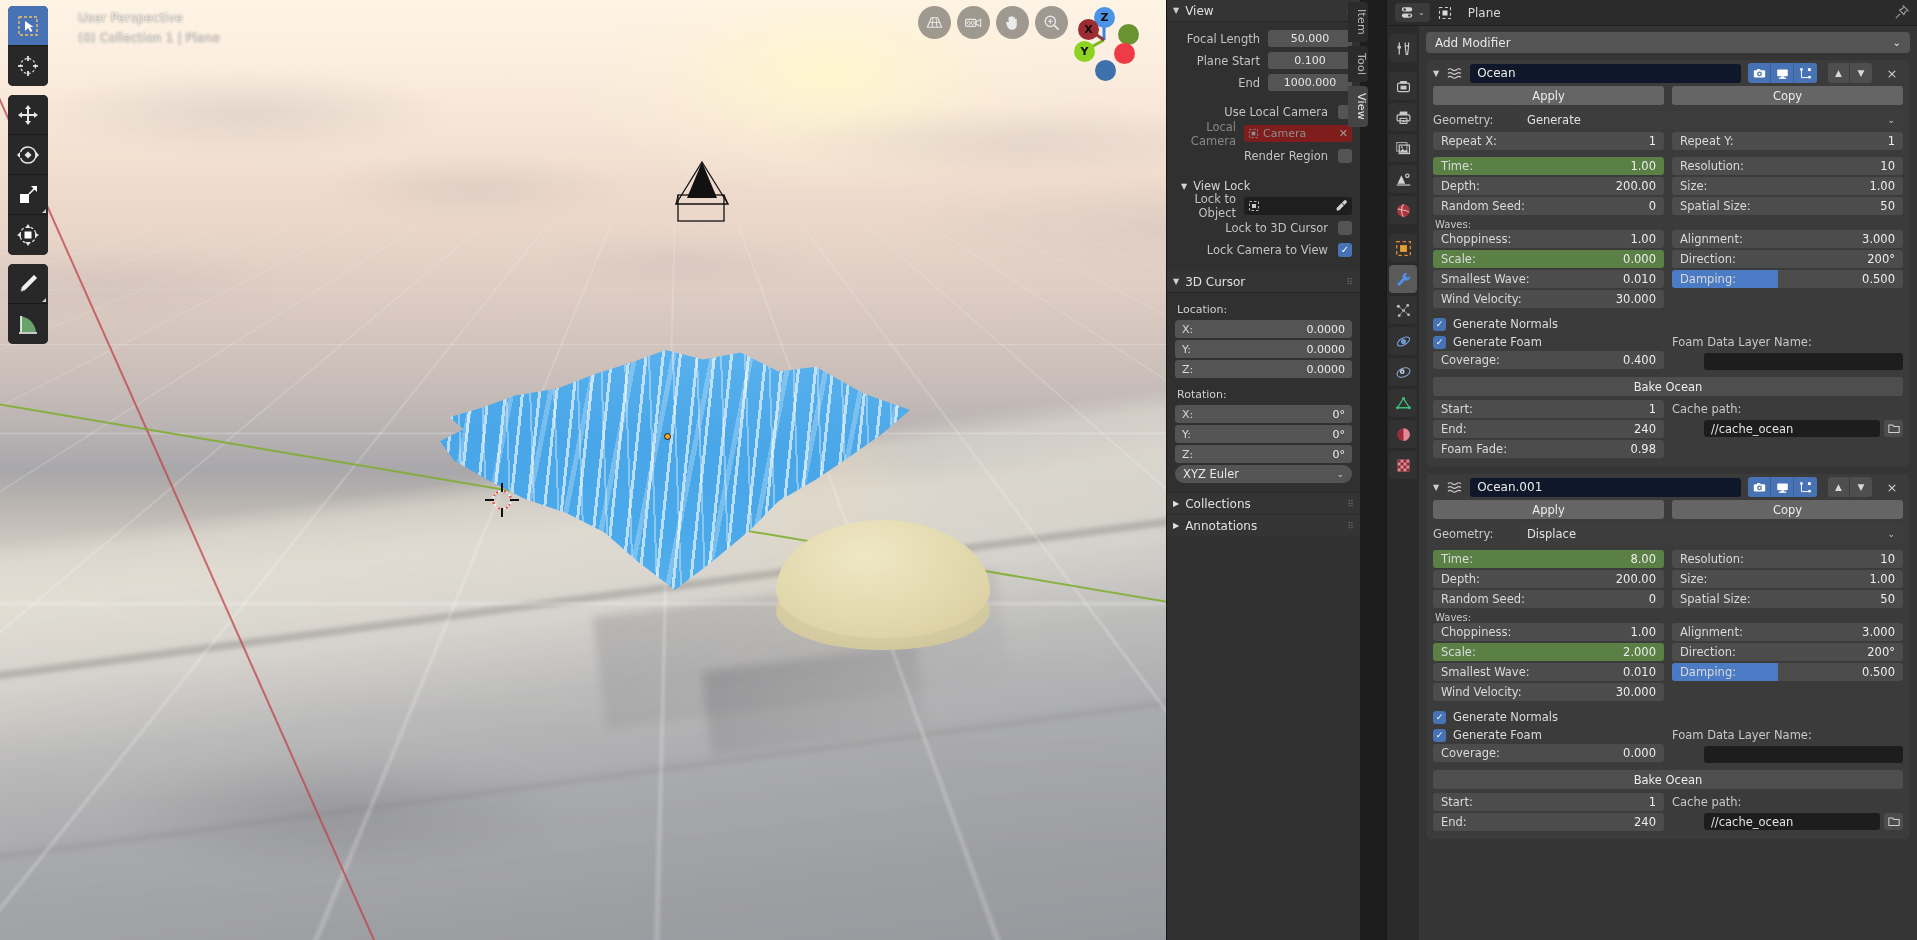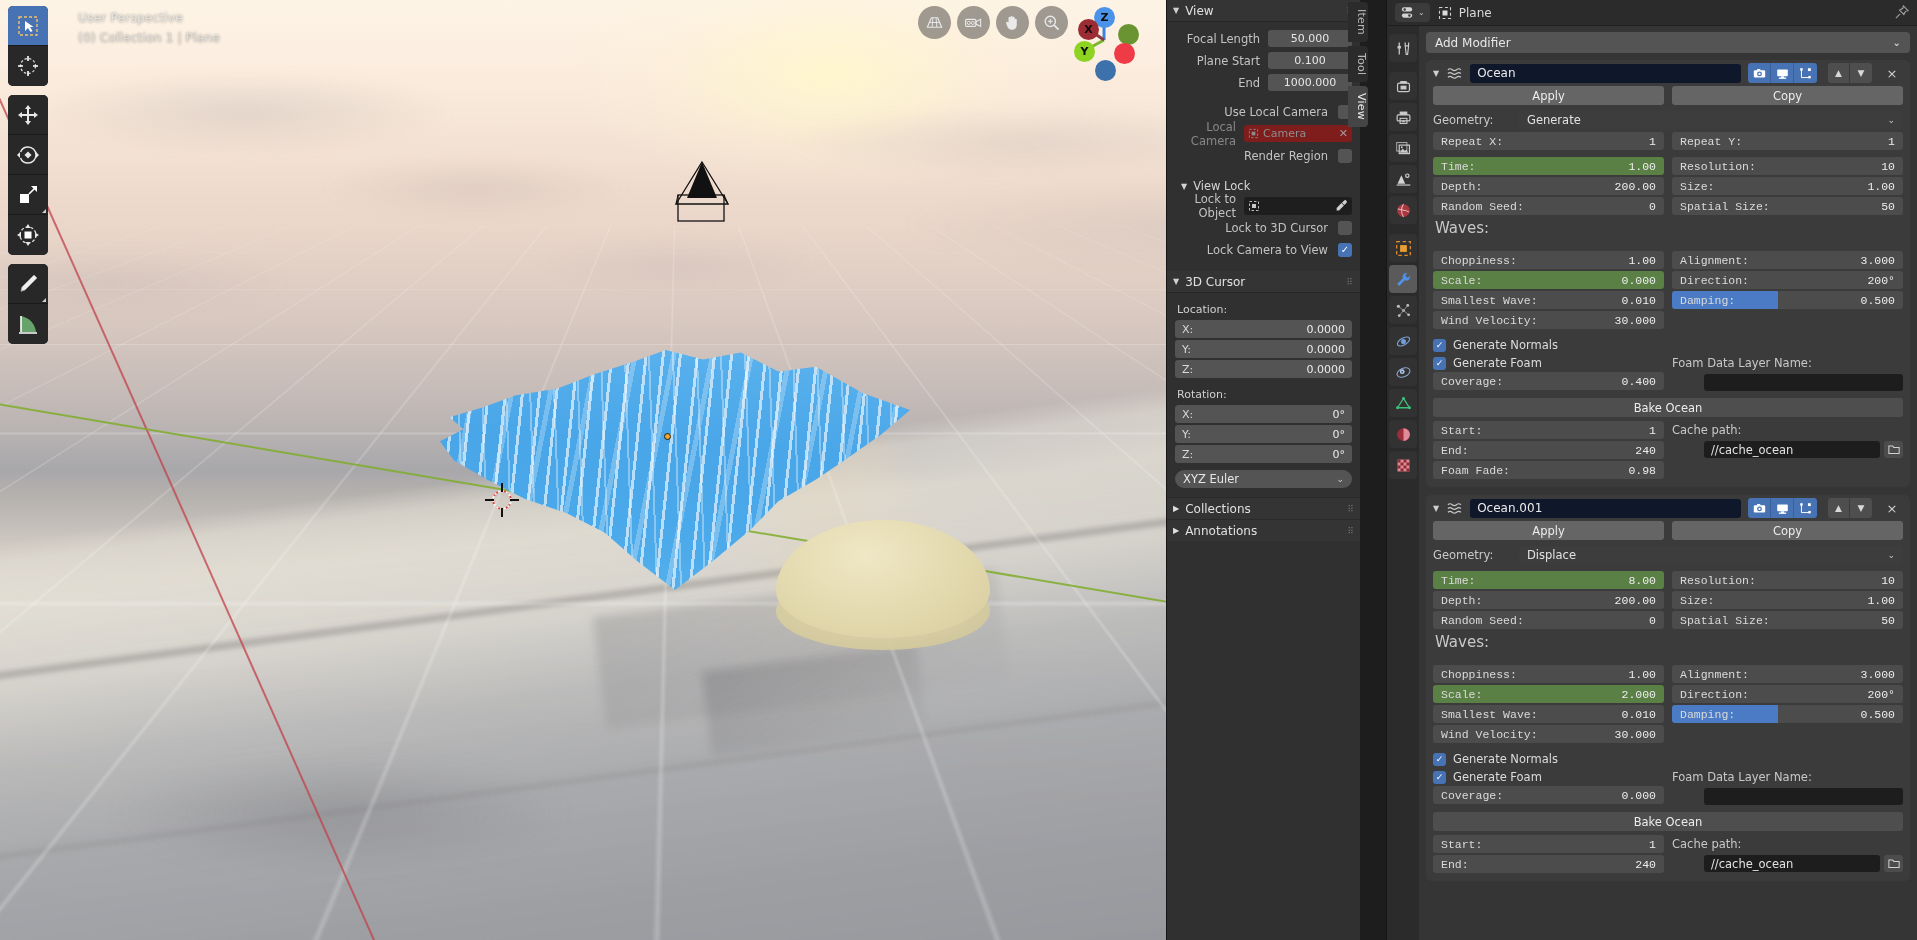--- a/index.html
+++ b/index.html
@@ -217,35 +217,35 @@
     display:flex; align-items:center; padding:0 4px; }
   .objfield{ width:108px; height:17px; background:#7f1d1d; border-radius:3px;
     display:flex; align-items:center; padding:0 4px; color:#8d8d8d; font-size:11px; gap:4px; }
   .grp-label{ color:#cfcfcf; font-size:11px; padding:3px 0 4px 2px; }
   .vecrow{ display:flex; align-items:center; height:18px; background:#545454;
     border-radius:3px; margin-bottom:2px; padding:0 7px; }
   .vecrow .k{ color:#d9d9d9; font-size:11px; }
   .vecrow .v{ margin-left:auto; color:#ebebeb; font-size:11px; }
   .vecgroup{ border-radius:3px; overflow:hidden; }
   .dropdown{ height:18px; background:#545454; border-radius:9px; display:flex;
-    align-items:center; padding:0 8px; color:#e6e6e6; font-size:11.5px; margin-top:5px; }
+    align-items:center; padding:0 8px; color:#e6e6e6; font-size:11.5px; }
   .dropdown .car{ margin-left:auto; font-size:9px; color:#cdcdcd; }
   .closed-panel{ display:flex; align-items:center; height:22px; padding:0 6px;
     background:#343434; border-top:1px solid #2a2a2a; color:#e0e0e0; font-size:12px; }
 
   
   #props{
     position:absolute; left:1386px; top:0; width:531px; height:940px;
     background:#303030; border-left:1px solid #161616; overflow:hidden;
   }
   .props-hdr{ height:26px; background:#2b2b2b; display:flex; align-items:center;
     padding:0 8px; gap:8px; border-bottom:1px solid #1f1f1f; }
   .ed-sel{ display:flex; align-items:center; gap:3px; background:#3b3b3b;
     border-radius:4px; padding:2px 5px; }
-  .bc{ display:flex; align-items:center; gap:7px; color:#d9d9d9; font-size:12px; }
+  .bc{ display:flex; align-items:center; gap:16px; color:#d9d9d9; font-size:12px; }
   .pin{ margin-left:auto; color:#9a9a9a; }
 
   .proptabs{ position:absolute; left:0; top:26px; width:32px; bottom:0;
     background:#2b2b2b; padding-top:5px; }
   .ptab{ width:28px; height:28px; margin:3px 2px; border-radius:4px;
     display:flex; align-items:center; justify-content:center; background:#323232; }
   .ptab.active{ background:#5a5a5a; }
   .ptab.sep{ margin-top:10px; }
 
   .propmain{ position:absolute; left:32px; top:26px; right:0; bottom:0;
@@ -279,27 +279,27 @@
 
   .mrow{ display:flex; align-items:center; padding:0 7px; margin-bottom:3px; gap:8px; }
   .mlabel{ width:78px; color:#c8c8c8; font-size:11.5px; }
   .geo-dd{ flex:1; height:18px; background:#3d3d3d; border-radius:3px; display:flex;
     align-items:center; padding:0 8px; color:#e2e2e2; font-size:11.5px; }
   .geo-dd .car{ margin-left:auto; font-size:9px; color:#c7c7c7; }
 
   .cols{ display:flex; gap:8px; padding:0 7px; }
   .col{ flex:1; }
   .prop{ height:18px; background:#4c4c4c; border-radius:3px; display:flex;
-    align-items:center; padding:0 8px; margin-bottom:2px;font-family:Liberation Mono, monospace; }
+    align-items:center; padding:0 8px; margin-bottom:2px; }
   .prop .pk{ color:#dadada; font-size:11.5px; }
   .prop .pv{ margin-left:auto; color:#ededed; font-size:11.5px; }
   .prop.green{ background:#5b8046; }
   .prop.blue-slider{ background:linear-gradient(to right,#4a7bc4 0%,#4a7bc4 46%,#4c4c4c 46%,#4c4c4c 100%); }
   .spacer{ height:7px; }
-  .waves-lbl{ color:#c8c8c8; font-size:15px; padding:2px 0 14px 2px; }
+  .waves-lbl{ color:#c8c8c8; font-size:10px; padding:2px 0 0 2px; }
 
   .chkrow{ display:flex; align-items:center; gap:7px; padding:2px 7px; }
   .mchk{ width:13px; height:13px; border-radius:3px; background:#4772b3;
     display:flex; align-items:center; justify-content:center; }
   .mchk::after{ content:"✓"; color:#fff; font-size:9px; line-height:1; }
   .chkrow .t{ color:#dcdcdc; font-size:11.5px; }
   .foamlbl{ color:#c8c8c8; font-size:11.5px; }
   .textfield{ height:17px; background:#1d1d1d; border-radius:3px; display:flex;
     align-items:center; padding:0 7px; color:#e3e3e3; font-size:11.5px;margin-left:32px; }
   .bakebtn{ height:19px; background:#4e4e4e; border-radius:3px; color:#ededed;

